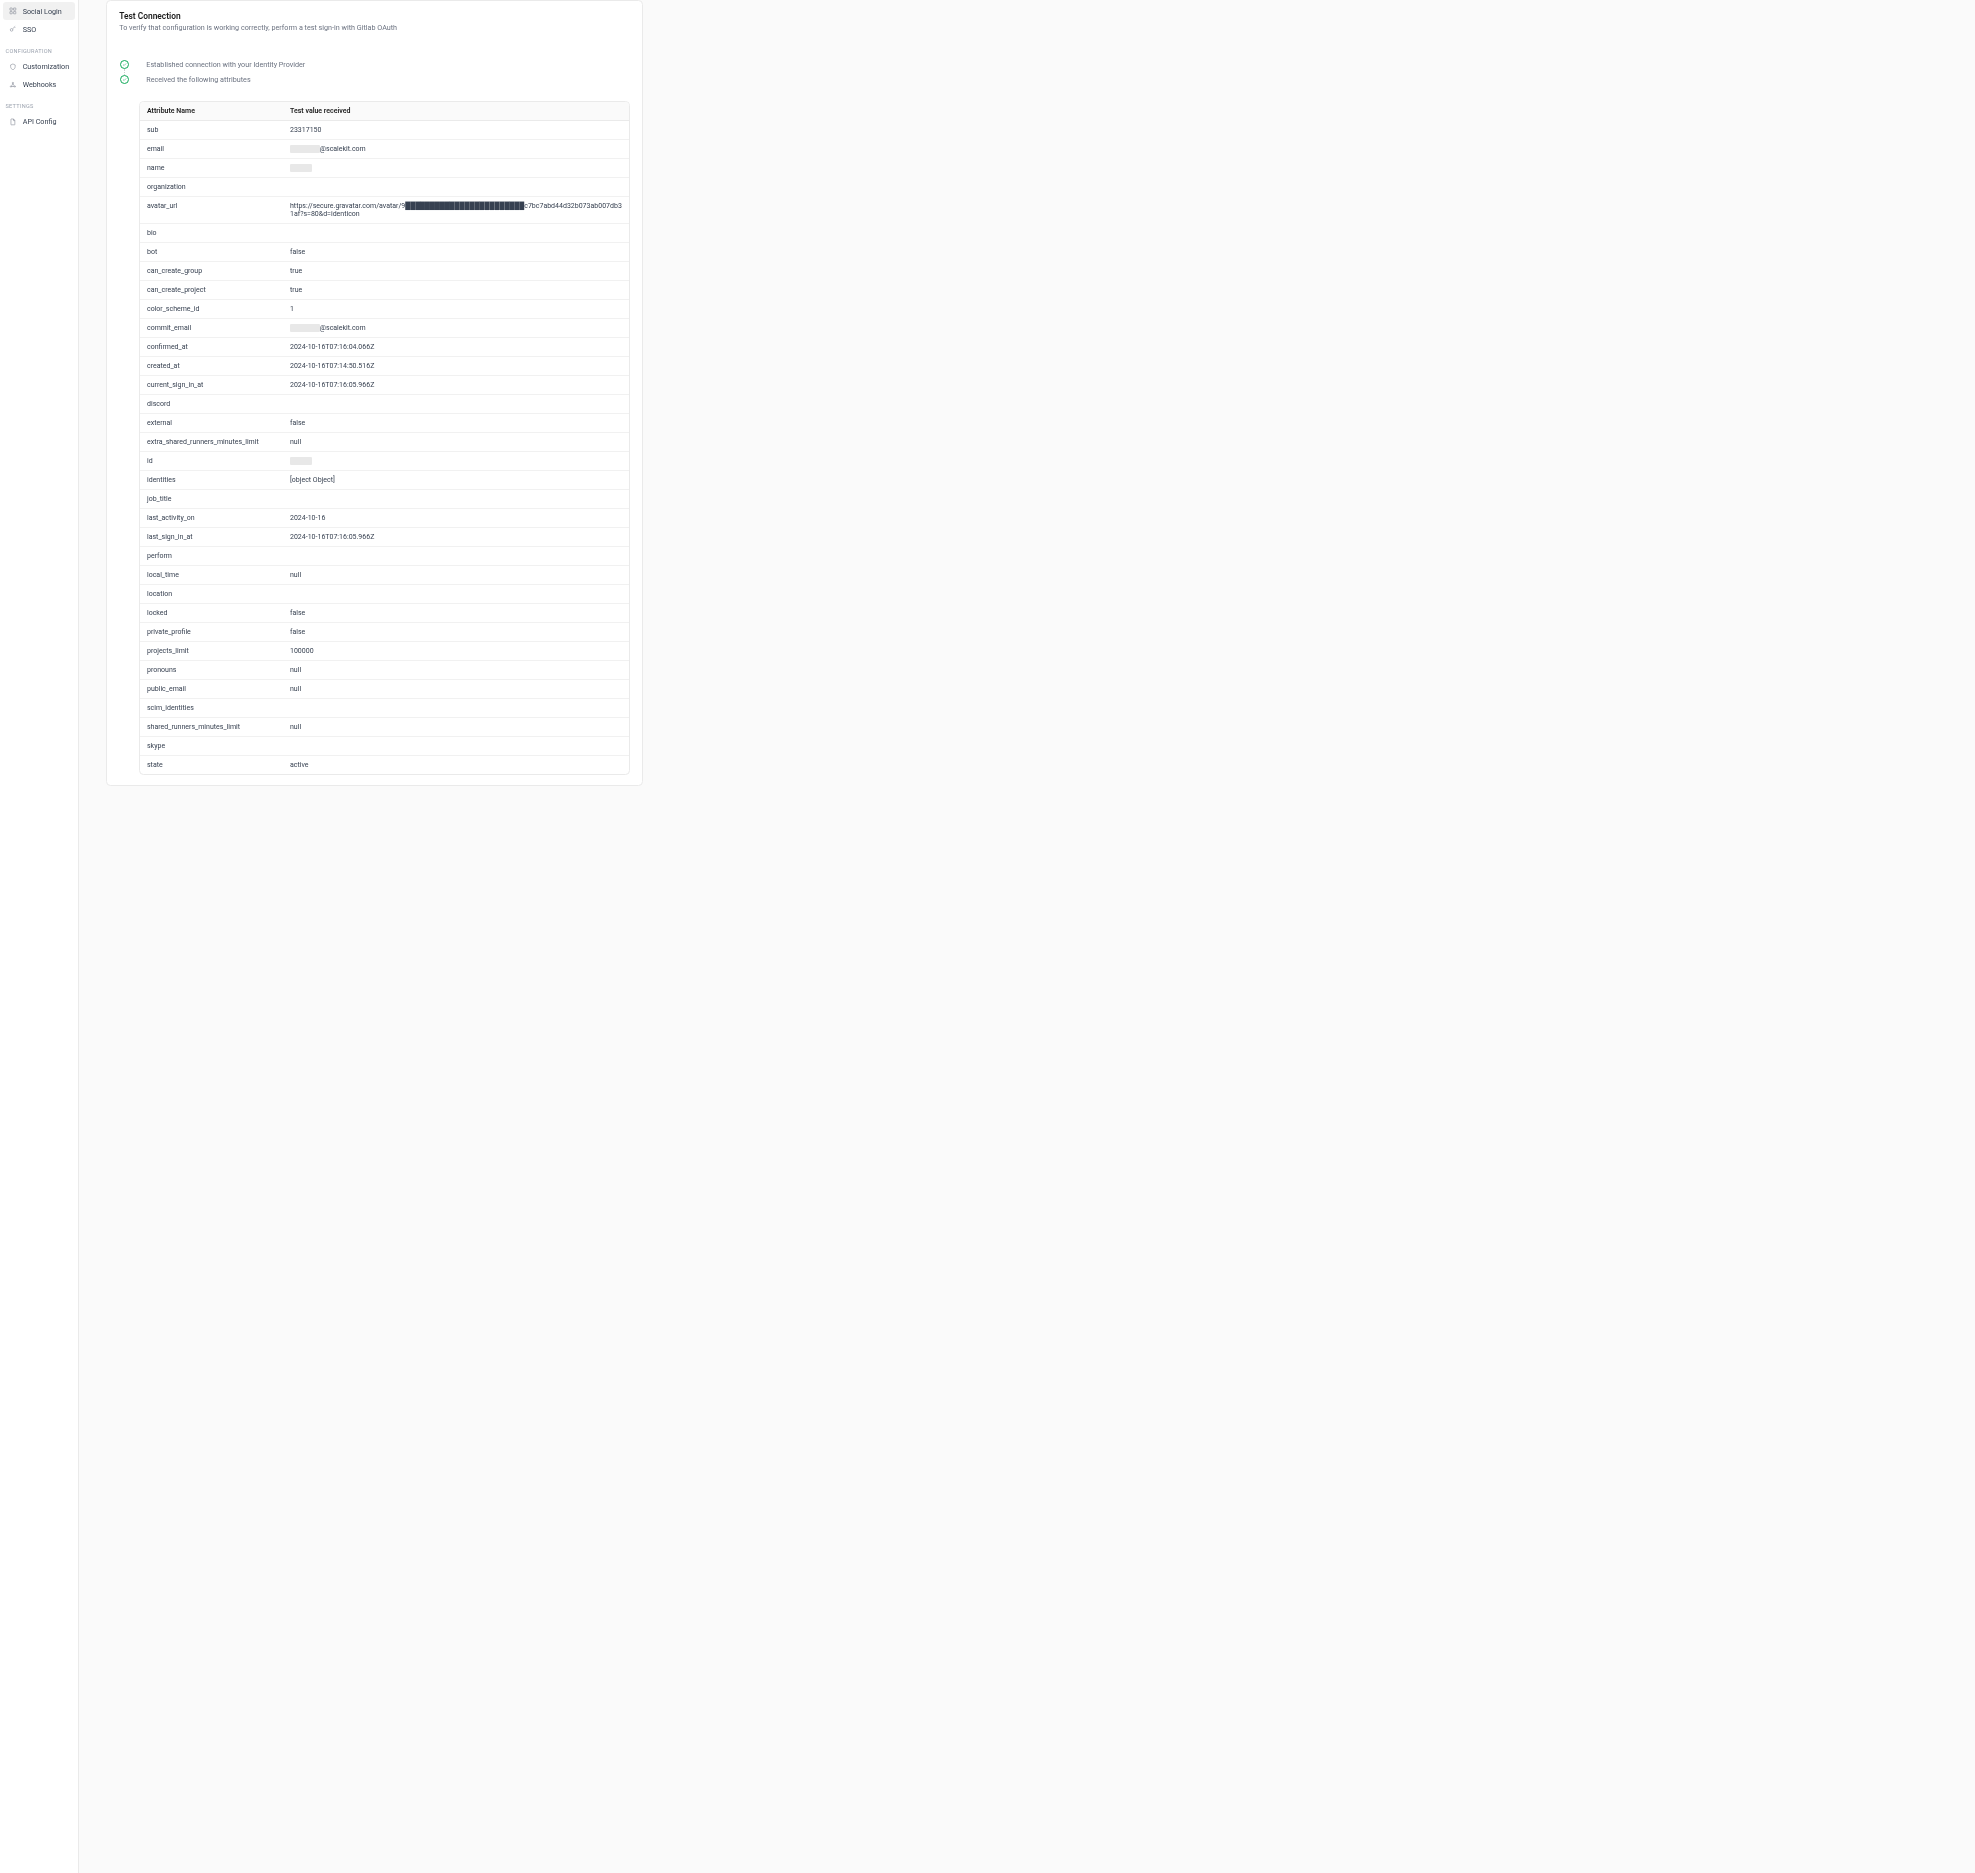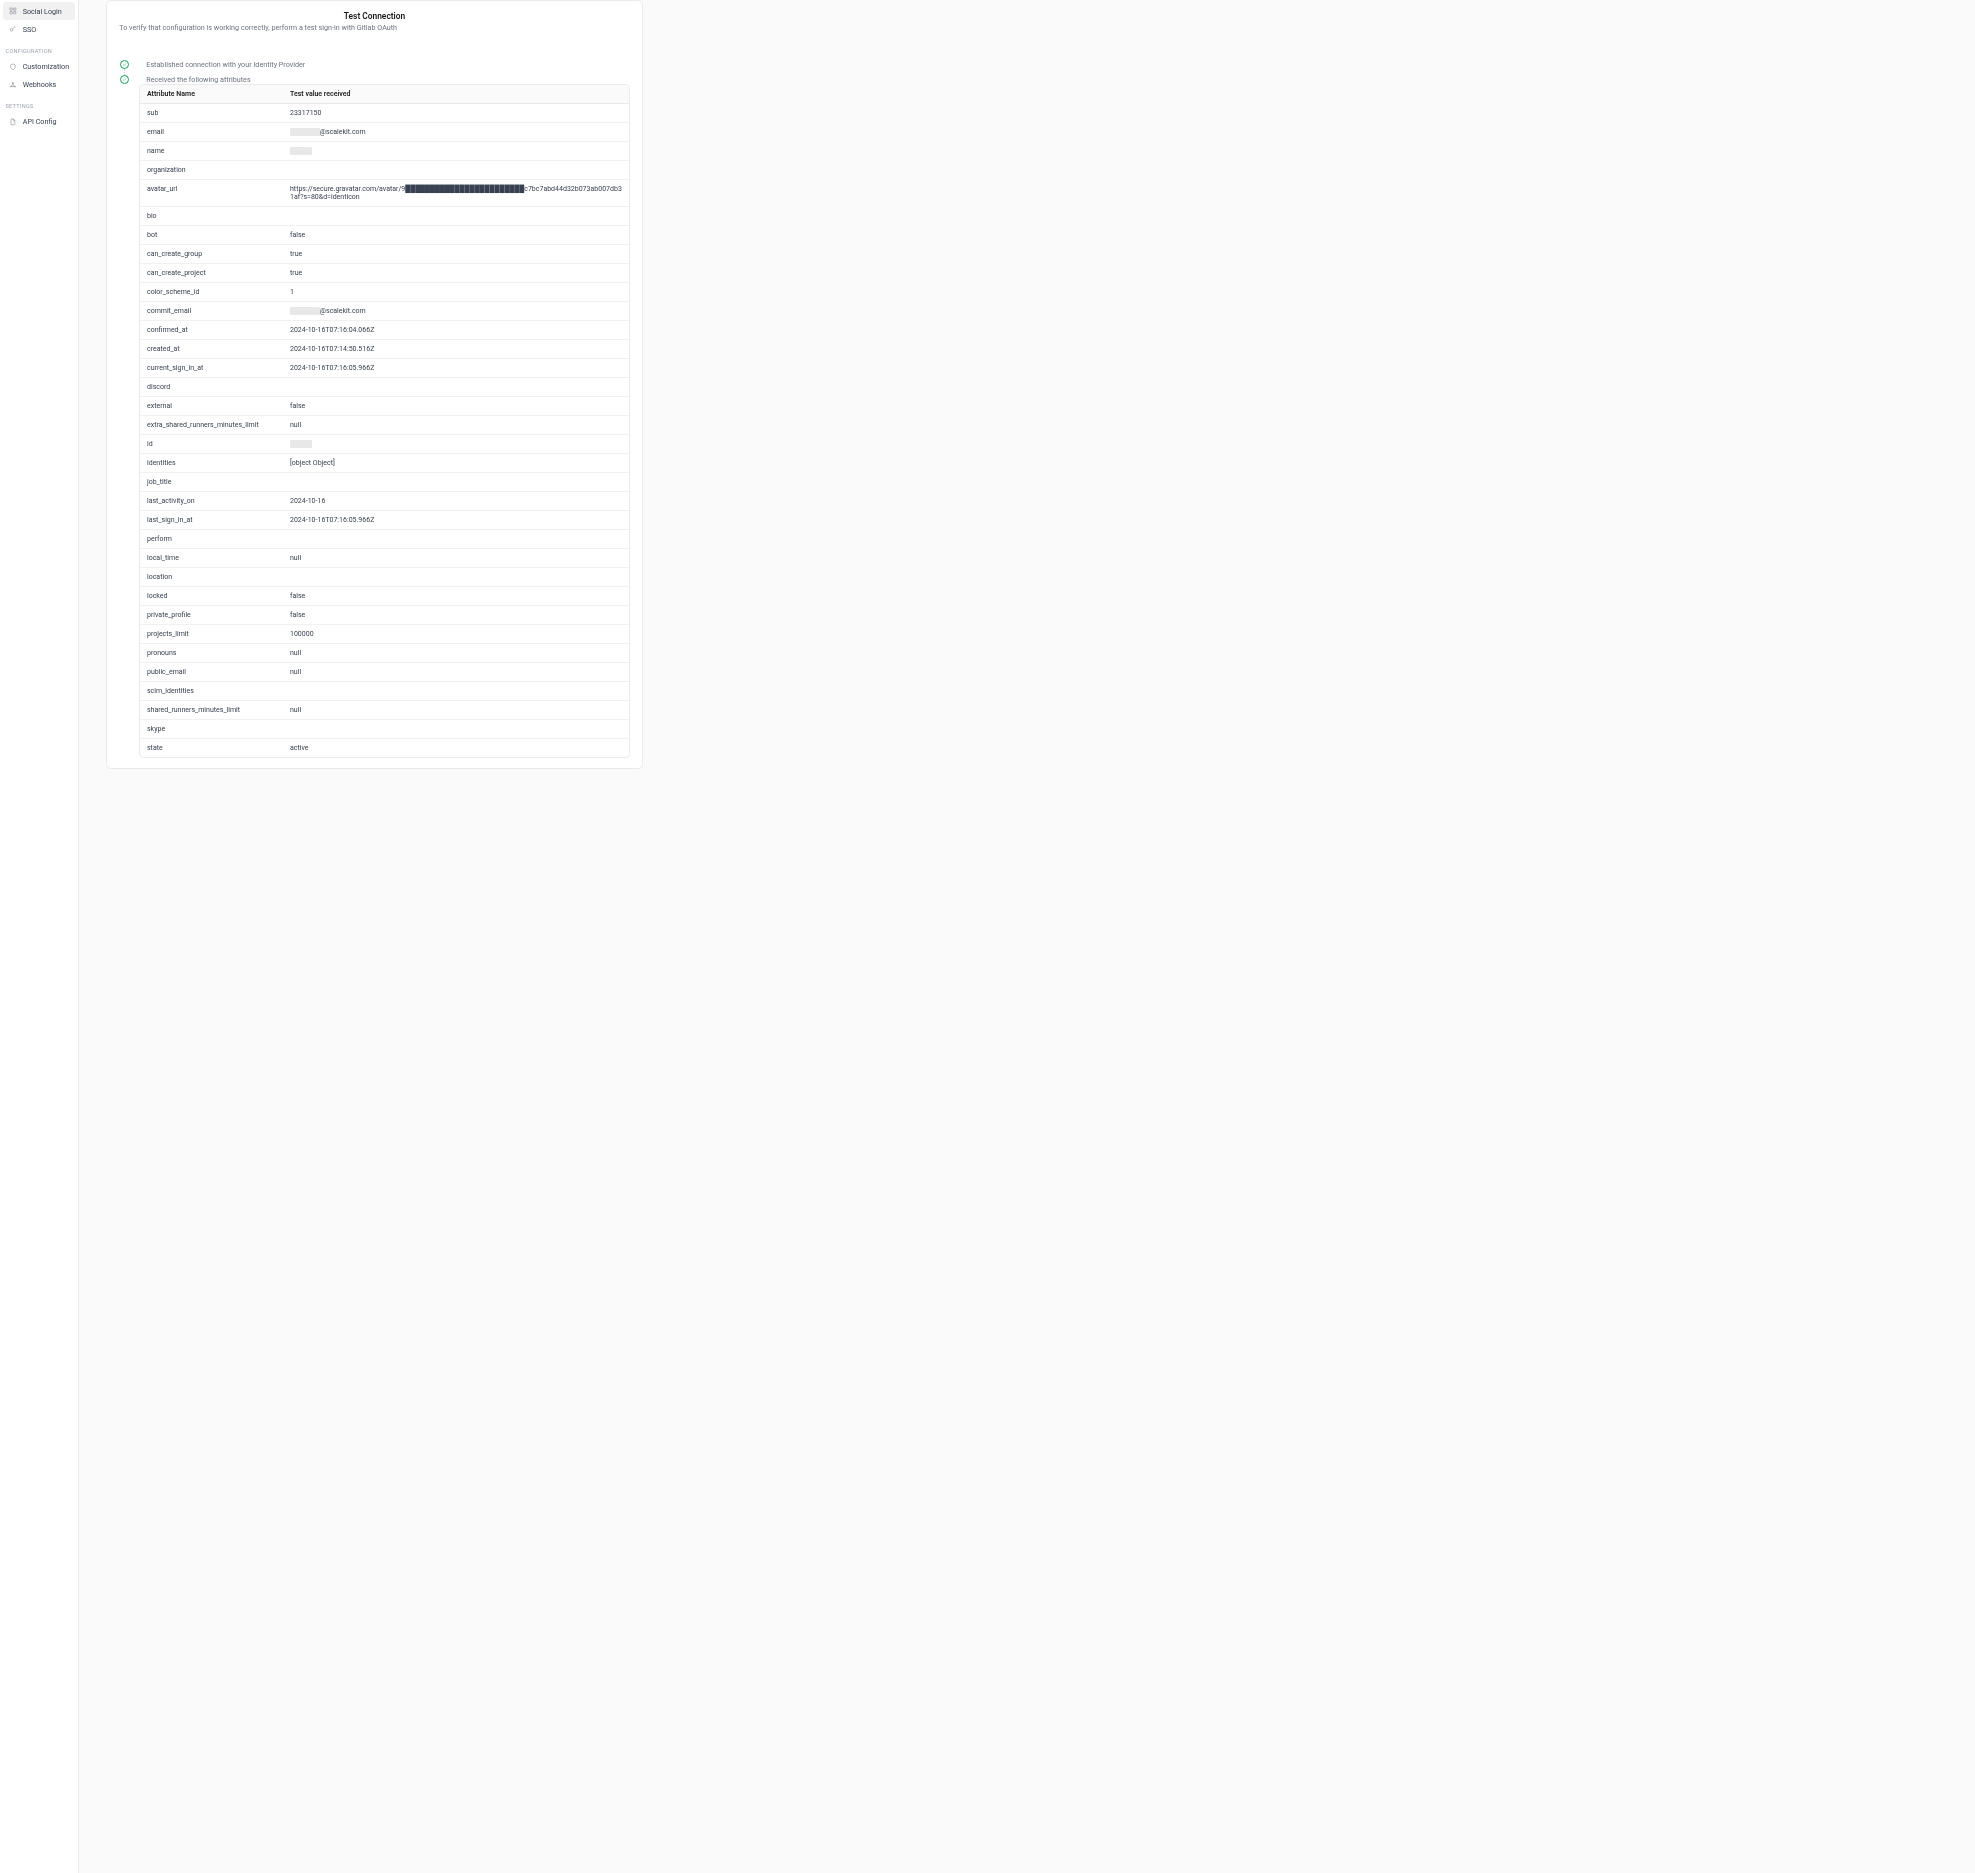--- a/index.html
+++ b/index.html
@@ -107,21 +107,20 @@
       border-radius: 3.3px;
       padding: 4.5px 7.8px;
       color: #b0b0b0;
       font-size: 7.2px;
       cursor: not-allowed;
     }
     .section-title {
       font-size: 8.4px;
       font-weight: 600;
       margin-bottom: 2.2px;
-      text-align: center;
     }
     .section-desc {
       font-size: 7.2px;
       color: #6b7280;
       margin-bottom: 28px;
     }
     .timeline {
       display: flex;
       flex-direction: column;
       gap: 0;
@@ -159,21 +158,21 @@
       border-left: 1.1px dotted #cfcfcf;
       height: 5.6px;
     }
     .timeline-label {
       font-size: 7.2px;
       color: #6b7280;
       padding-top: 0px;
     }
     .attr-table-wrap {
       margin-left: 20px;
-      margin-top: 0;
+      margin-top: 17px;
       border: 0.6px solid #eaeaea;
       border-radius: 4.5px;
       overflow: hidden;
     }
     .attr-table {
       width: 100%;
       border-collapse: collapse;
       font-size: 7px;
     }
     .attr-table thead th {

